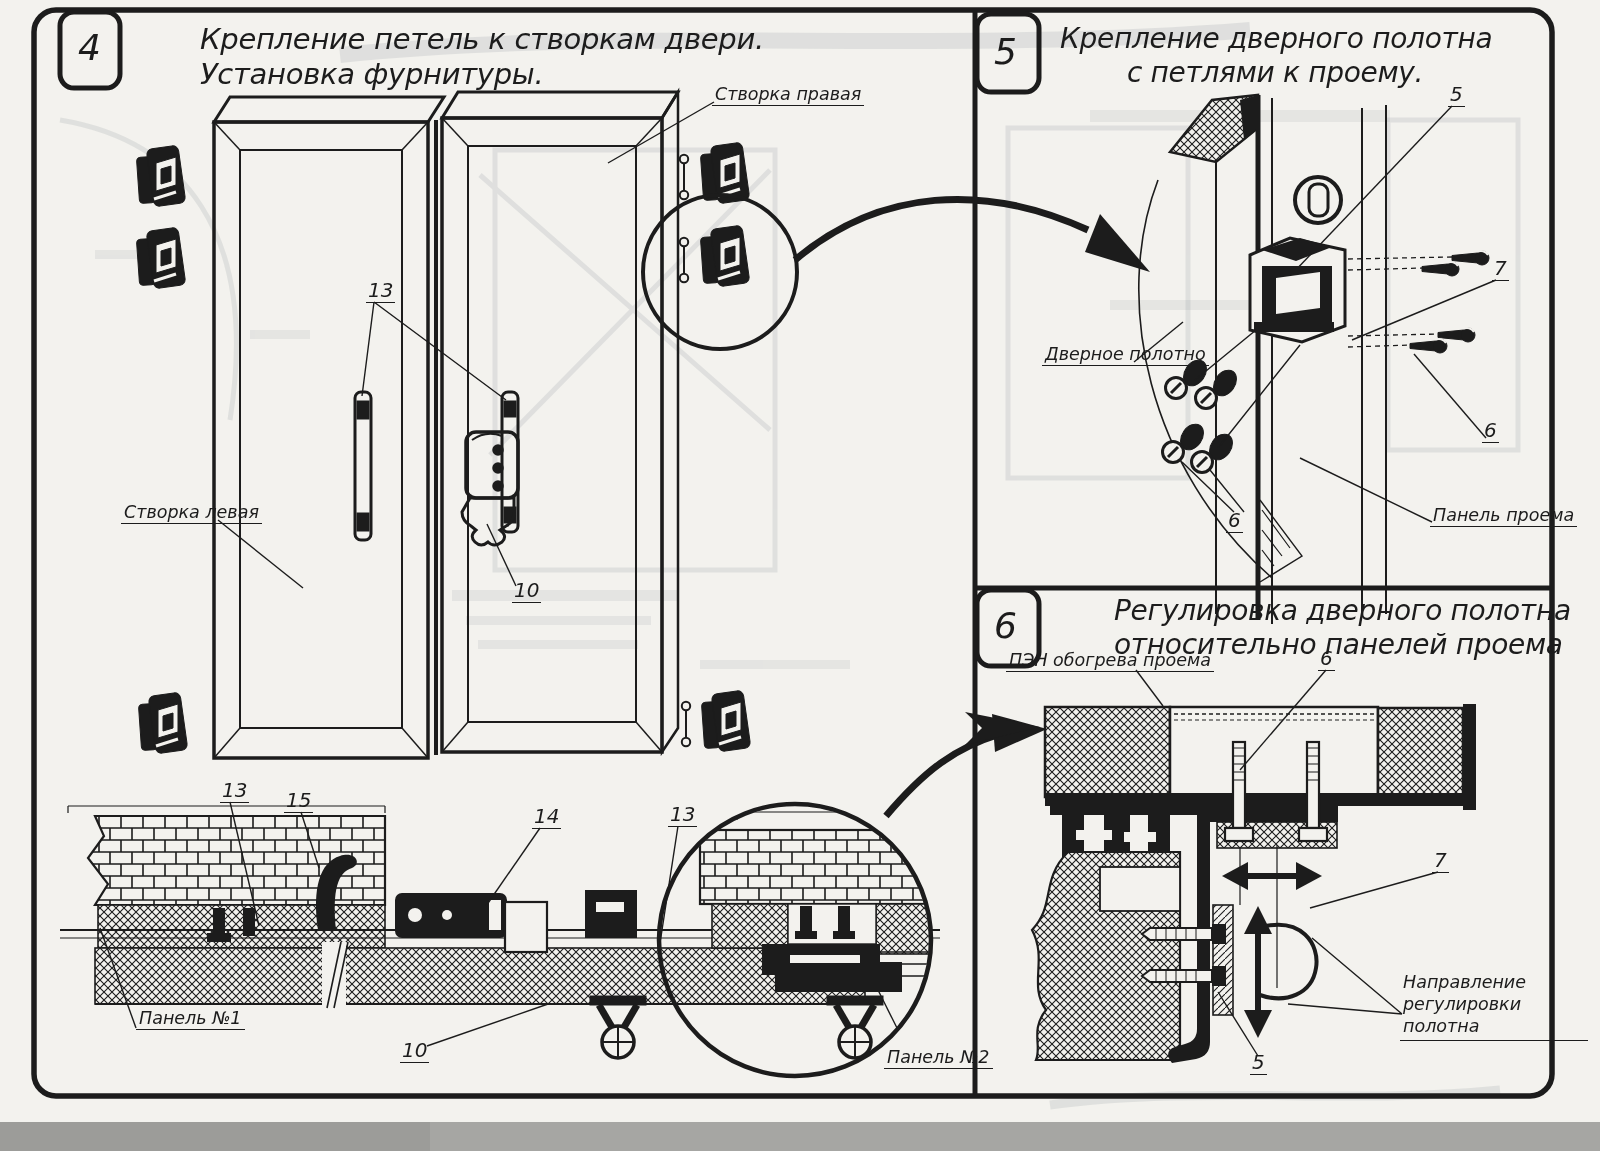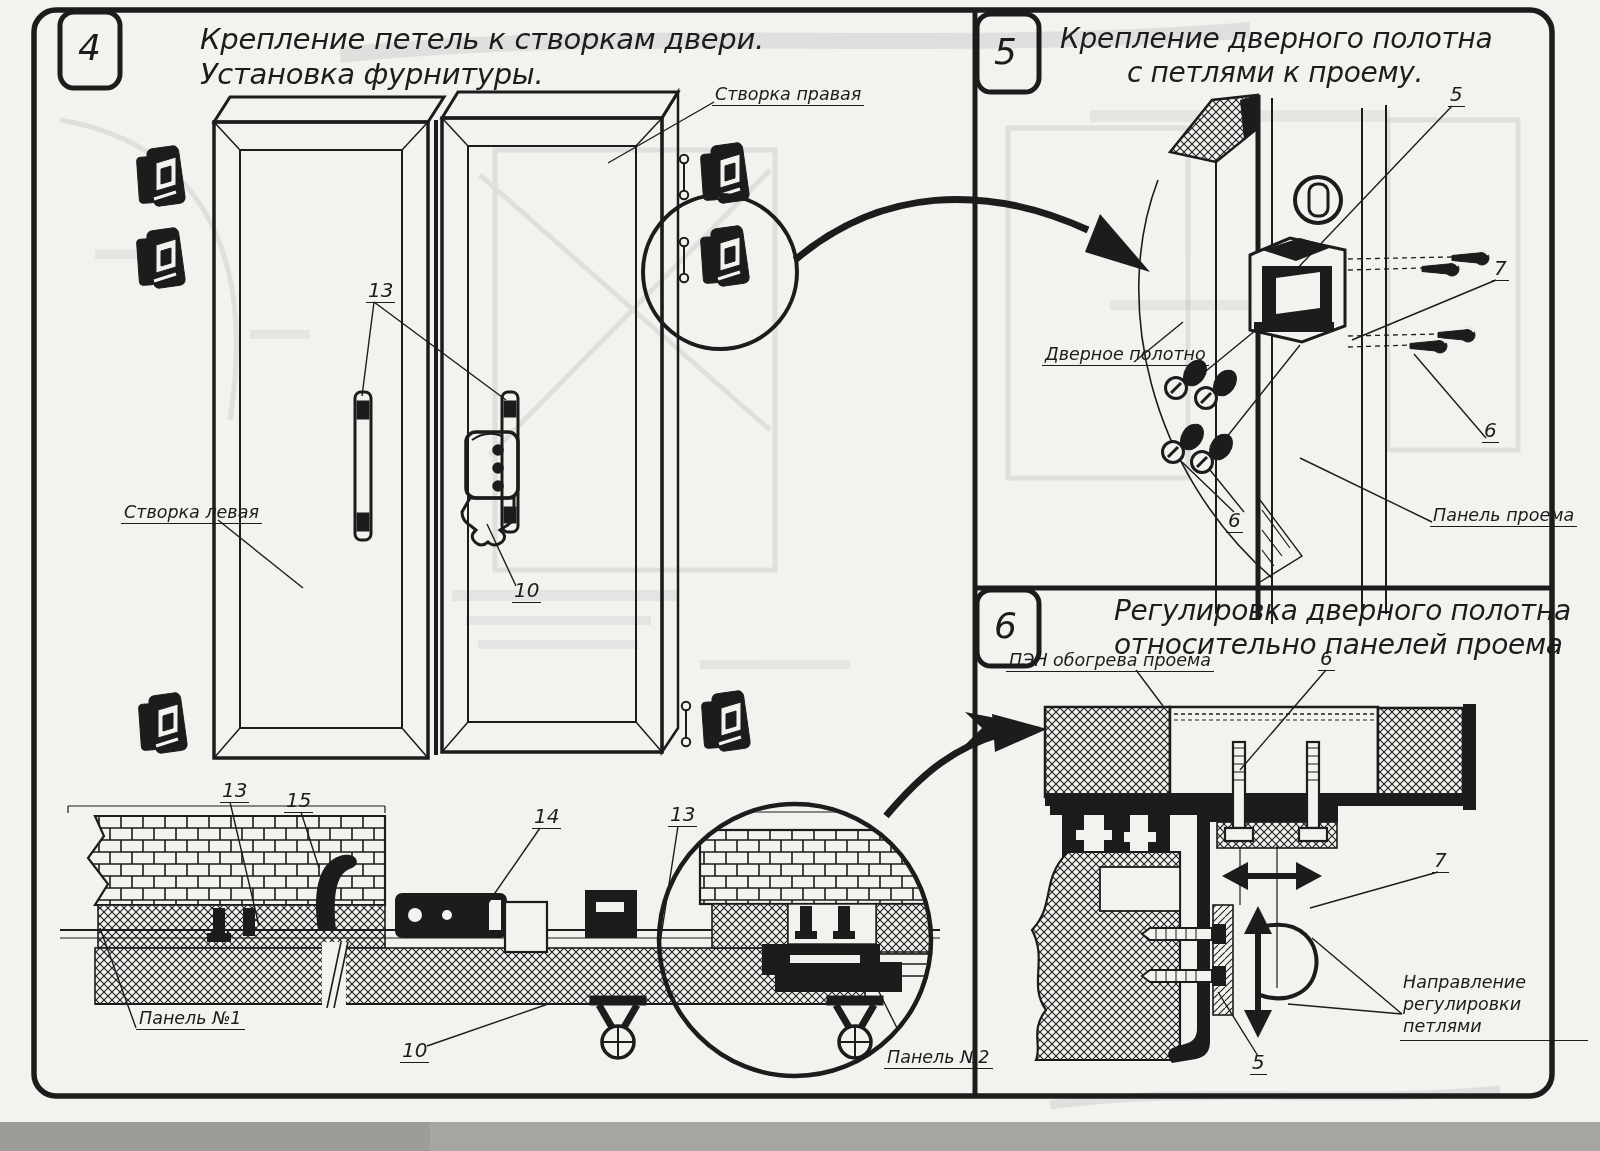--- a/index.html
+++ b/index.html
@@ -387,16 +387,16 @@
 <div class="abs callout" style="left:1492px;top:256px;">7</div>
 <div class="abs callout" style="left:1482px;top:418px;">6</div>
 <div class="abs callout" style="left:1226px;top:508px;">6</div>
 
 <div class="abs lbl" style="left:1006px;top:650px;">ПЭН обогрева проема</div>
 <div class="abs callout" style="left:1318px;top:646px;">6</div>
 <div class="abs callout" style="left:1432px;top:848px;">7</div>
 <div class="abs callout" style="left:1250px;top:1050px;">5</div>
 <div class="abs lbl2" style="left:1400px;top:972px;">
   <span>Направление регулировки</span><br>
-  <span>петлями</span>
+  <span>полотна</span>
 </div>
 
 </div>
 
 </body></html>

